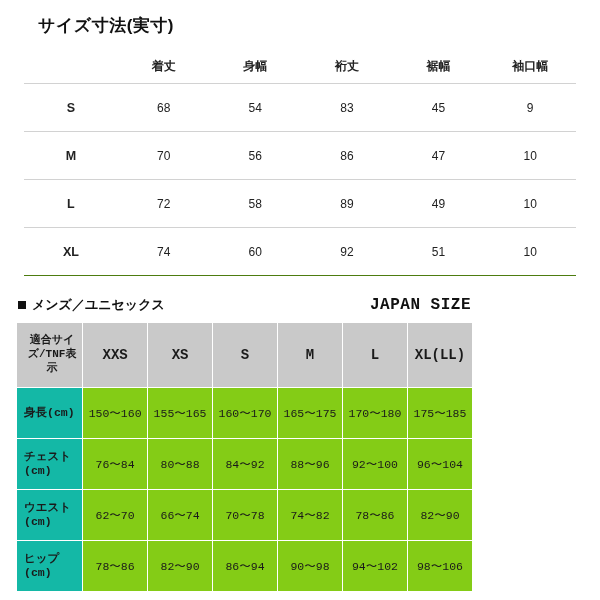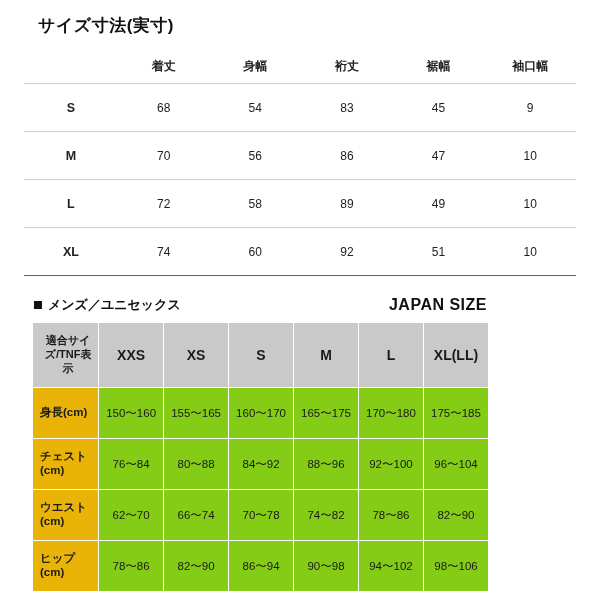--- a/index.html
+++ b/index.html
@@ -66,25 +66,26 @@
   table.size-table tbody td.rowhead {
     font-weight: bold;
     font-size: 12.5px;
   }
   .col-label { width: 17%; }
   .col-v { width: 16.6%; }
 
   
   .sec2 {
     position: absolute;
-    left: 16px;
+    left: 0;
     top: 296px;
     width: 489px;
     padding: 0 16px;
     box-sizing: border-box;
+    font-family: Liberation Mono, monospace;
   }
   .sec2-head {
     display: flex;
     align-items: center;
     justify-content: space-between;
     padding: 0 2px 8px 2px;
   }
   .sec2-head-left {
     display: flex;
     align-items: center;
@@ -127,21 +128,21 @@
     font-weight: bold;
     font-size: 14px;
   }
   table.jp-table thead th.first {
     font-size: 11px;
     line-height: 1.25;
     text-align: center;
     padding-left: 7px;
   }
   table.jp-table tbody th {
-    background: #eab308;
+    background: #14b8a6;
     font-weight: bold;
     font-size: 11.5px;
     text-align: left;
     padding-left: 7px;
     line-height: 1.2;
     height: 42px;
   }
   table.jp-table tbody td {
     background: #84cc16;
     height: 42px;

